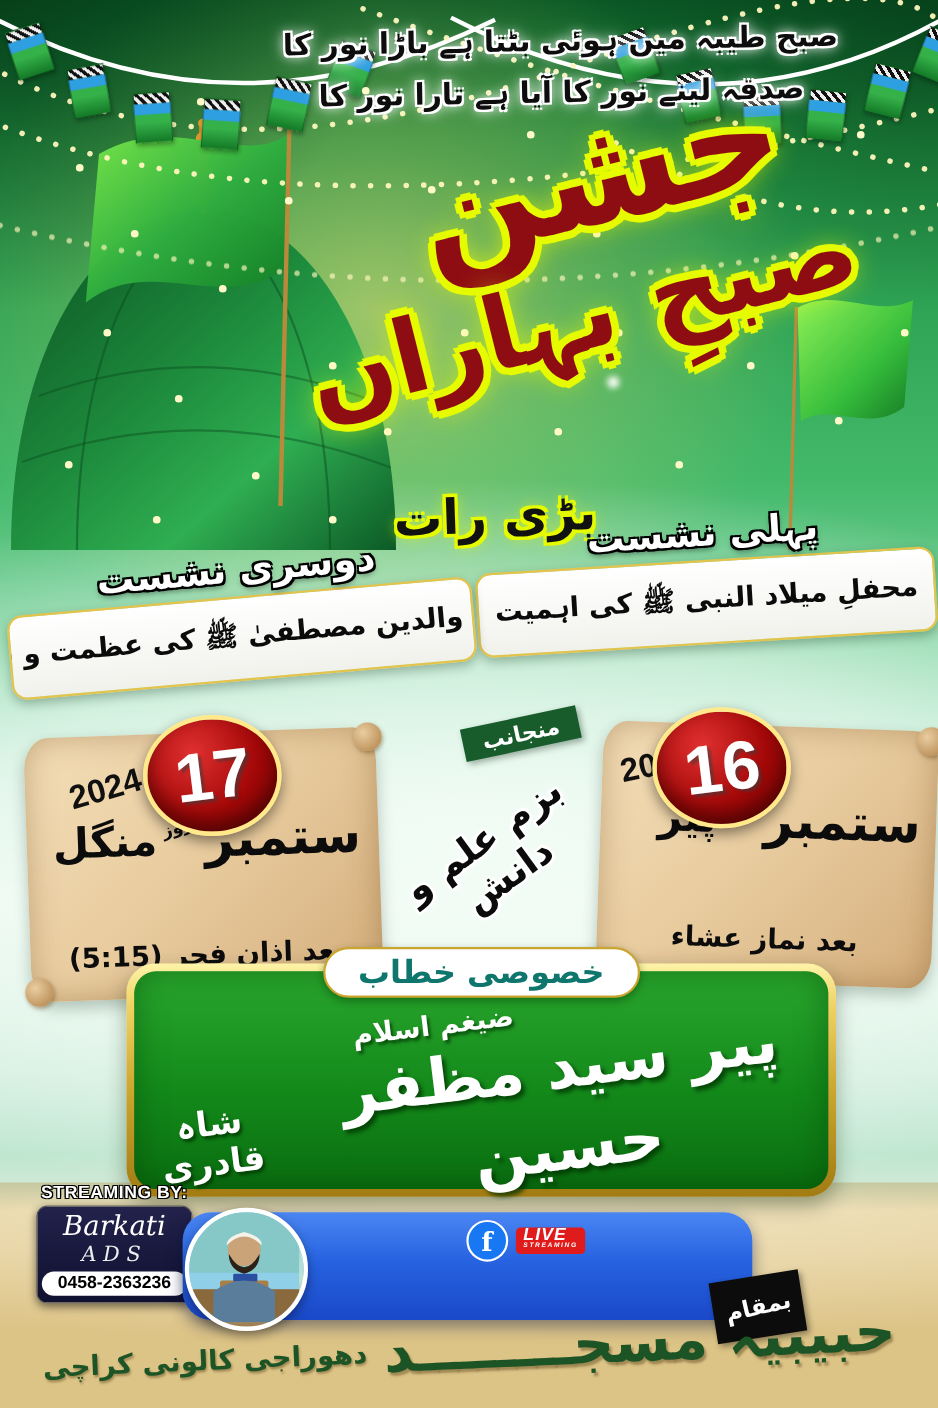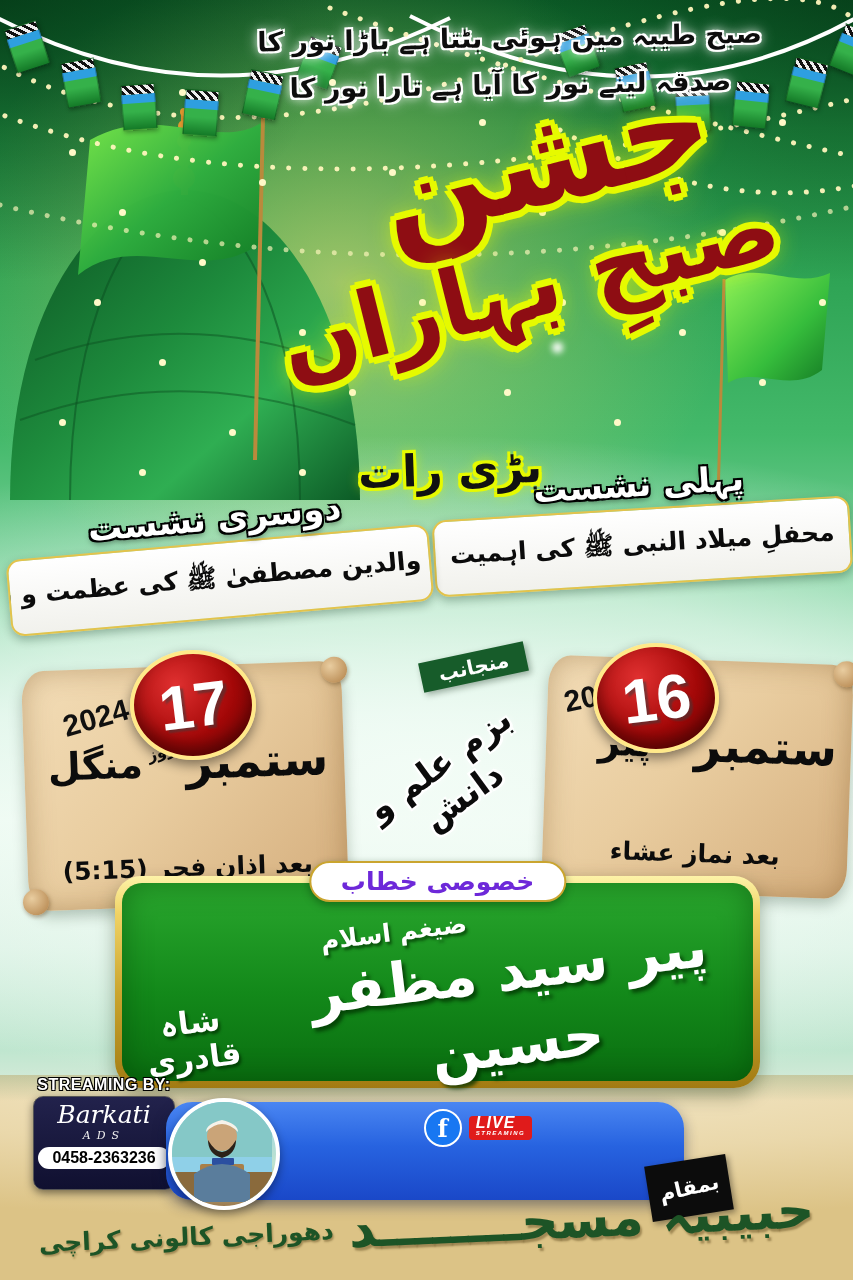--- a/index.html
+++ b/index.html
@@ -93,40 +93,40 @@
     text-shadow:-2px -2px 0 #fff,2px -2px 0 #fff,-2px 2px 0 #fff,2px 2px 0 #fff,0 0 10px #fff;}
   
   .banner{left:115px;top:876px;width:645px;height:212px;border-radius:26px;
     background:linear-gradient(180deg,#fdf3a8 0%,#f0d264 18%,#caa52f 55%,#a27b12 100%);
     padding:7px;box-sizing:border-box;box-shadow:0 8px 18px rgba(20,40,10,.35);}
   .banner .inner{position:relative;width:100%;height:100%;border-radius:20px;
     background:linear-gradient(180deg,#2aa72e 0%,#13891a 55%,#0a6e10 100%);
     box-shadow:inset 0 0 30px rgba(0,60,0,.45);}
   .banner .pill{position:absolute;left:50%;top:-22px;transform:translateX(-50%);
     background:#fff;border:2px solid #caa52f;border-radius:999px;padding:4px 30px;
-    direction:rtl;font-size:25px;font-weight:bold;color:#6d28d9;white-space:nowrap;
+    direction:rtl;font-size:29px;font-weight:bold;color:#0f766e;white-space:nowrap;
     box-shadow:0 3px 8px rgba(0,40,0,.4);}
   .speaker-rot{position:absolute;left:0;top:30px;width:100%;transform:rotate(-7deg);
     text-align:center;color:#fff;direction:rtl;}
   .speaker-rot .pre{font-size:25px;font-weight:bold;margin:0 70px 0 0;text-align:center;
     text-shadow:2px 3px 3px rgba(0,50,0,.7);}
   .speaker-rot .row{display:flex;direction:rtl;justify-content:center;align-items:flex-end;gap:14px;}
   .speaker-rot .big{font-size:57px;font-weight:bold;line-height:74px;
     text-shadow:3px 4px 4px rgba(0,50,0,.75);}
   .speaker-rot .suf{font-size:31px;font-weight:bold;margin-bottom:44px;
     text-shadow:2px 3px 3px rgba(0,50,0,.75);}
   
   .designer{left:33px;top:1076px;width:142px;text-align:center;
     font-family:"Liberation Sans",sans-serif;}
   .designer .lbl{font-size:16px;font-weight:bold;color:#fff;letter-spacing:.5px;
     text-shadow:-1px -1px 0 #000,1px -1px 0 #000,-1px 1px 0 #000,1px 1px 0 #000;}
   .designer .card{margin-top:2px;background:linear-gradient(180deg,#22224c,#101030);
-    border:1px solid #555;border-radius:10px;padding:4px 4px 20px 4px;box-shadow:0 3px 8px rgba(0,0,0,.5);}
+    border:1px solid #555;border-radius:10px;padding:4px 4px 6px 4px;box-shadow:0 3px 8px rgba(0,0,0,.5);}
   .designer .brand{font-family:"DejaVu Serif",serif;font-style:italic;font-size:25px;color:#fff;line-height:28px;}
-  .designer .sub{font-family:"DejaVu Serif",serif;font-style:italic;font-size:11px;color:#eee;letter-spacing:6px;}
+  .designer .sub{font-family:"DejaVu Serif",serif;font-style:italic;font-size:19px;color:#eee;letter-spacing:6px;}
   .designer .phone{margin-top:5px;background:#fff;border-radius:999px;font-size:16px;
     font-weight:bold;color:#000;padding:2px 0;}
   
   .bluebar{left:166px;top:1102px;width:518px;height:98px;border-radius:26px;
     background:linear-gradient(180deg,#4a86f2 0%,#2763e0 45%,#1a48c8 100%);
     box-shadow:0 6px 14px rgba(10,20,60,.45);}
   .bluebar .content{position:absolute;left:112px;top:7px;width:400px;text-align:center;
     font-family:"Liberation Sans",sans-serif;color:#fff;font-weight:bold;}
   .bluebar .l1{display:flex;align-items:center;justify-content:center;gap:7px;}
   .fb{width:34px;height:34px;border-radius:50%;background:#1877f2;border:2px solid #fff;

